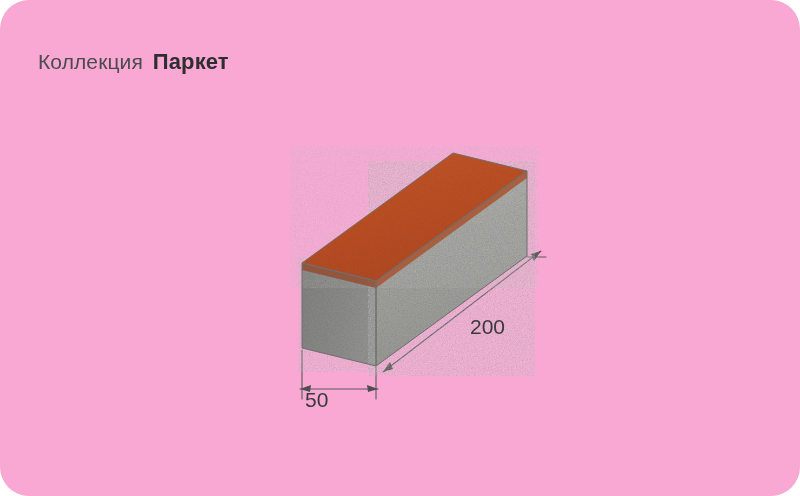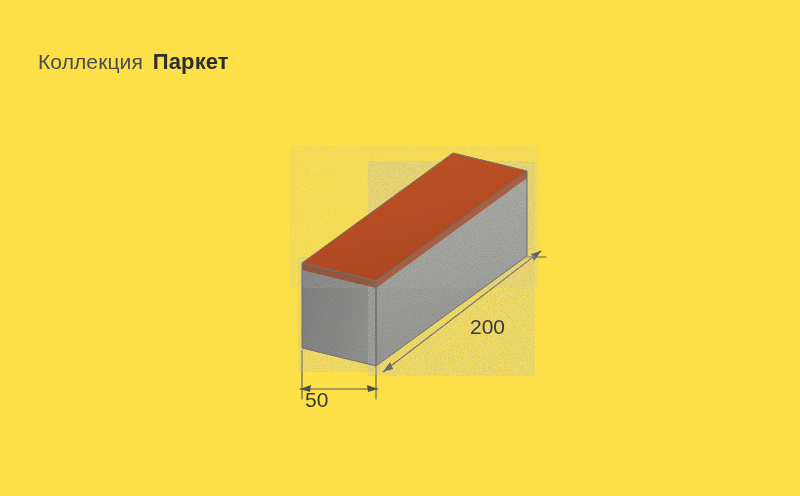--- a/index.html
+++ b/index.html
@@ -4,23 +4,24 @@
 <style>
   html, body {
     margin: 0;
     padding: 0;
     background: #ffffff;
   }
   #page {
     position: relative;
     width: 800px;
     height: 496px;
-    background: #fde047;
+    background: #f9a8d4;
     overflow: hidden;
     font-family: "Liberation Sans", sans-serif;
+    border-radius: 29px;
   }
 
   
   #heading {
     position: absolute;
     left: 38px;
     top: 48px;
     line-height: 1.28;
     white-space: nowrap;
   }

